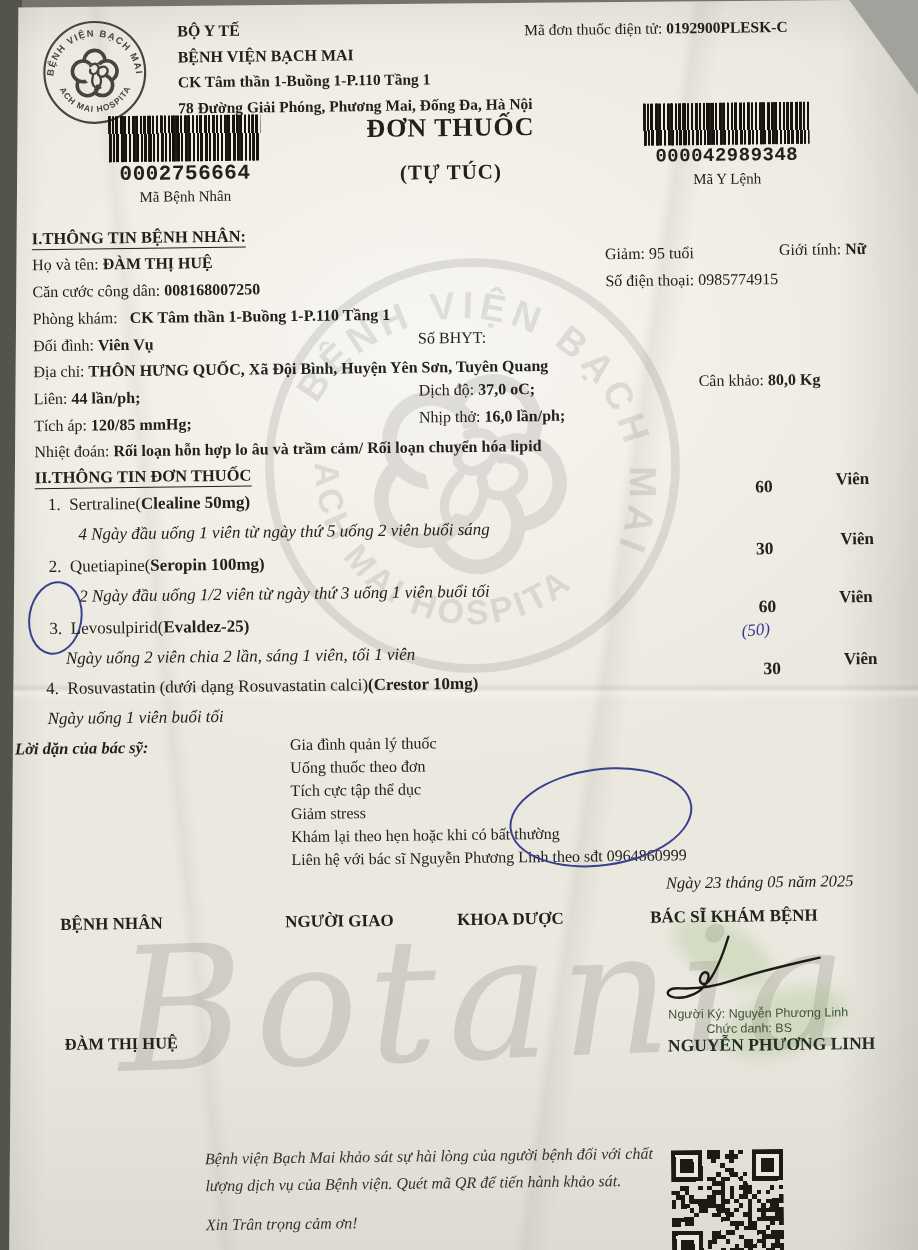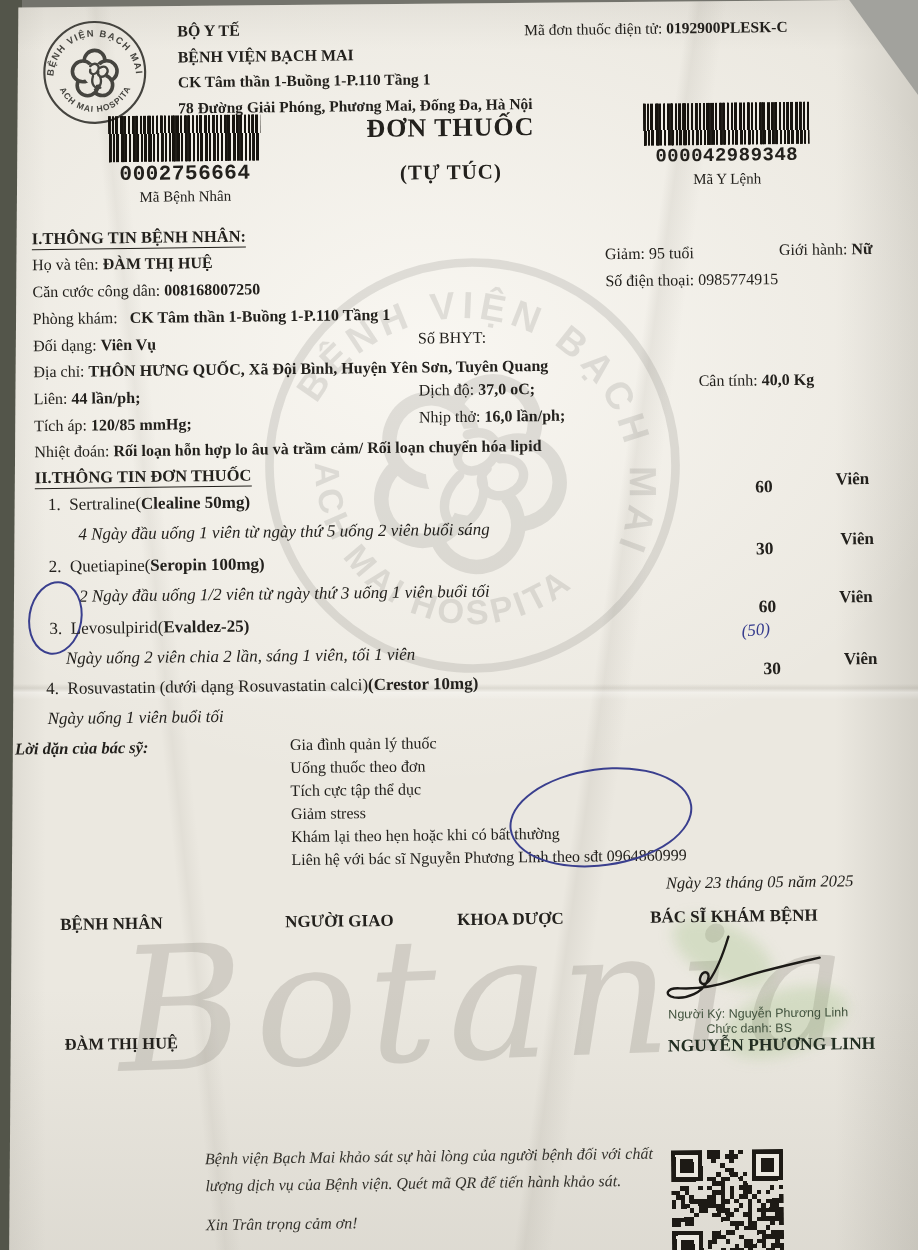--- a/index.html
+++ b/index.html
@@ -122,53 +122,53 @@
 
       <div class="t heading" style="left:35px;top:224px;"><span>I.THÔNG TIN BỆNH NHÂN:</span></div>
 
       <div class="t" style="left:35px;top:250px;">
         <span class="lbl">Họ và tên:</span> <span class="val">ĐÀM THỊ HUỆ</span>
       </div>
       <div class="t" style="left:608px;top:246px;">
         <span class="lbl">Giảm:</span> <span>95 tuổi</span>
       </div>
       <div class="t" style="left:782px;top:244px;">
-        <span class="lbl">Giới hành:</span> <span class="val">Nữ</span>
+        <span class="lbl">Giới tính:</span> <span class="val">Nữ</span>
       </div>
 
       <div class="t" style="left:35px;top:277px;">
         <span class="lbl">Căn cước công dân:</span> <span class="val">008168007250</span>
       </div>
       <div class="t" style="left:608px;top:273px;">
         <span class="lbl">Số điện thoại:</span> <span>0985774915</span>
       </div>
 
       <div class="t" style="left:35px;top:304px;">
         <span class="lbl">Phòng khám:</span>&nbsp;&nbsp; <span class="val">CK Tâm thần 1-Buồng 1-P.110 Tầng 1</span>
       </div>
 
       <div class="t" style="left:35px;top:331px;">
-        <span class="lbl">Đối dạng:</span> <span class="val">Viên Vụ</span>
+        <span class="lbl">Đối đình:</span> <span class="val">Viên Vụ</span>
       </div>
       <div class="t" style="left:420px;top:328px;">
         <span class="lbl">Số BHYT:</span>
       </div>
 
       <div class="t" style="left:35px;top:357px;">
         <span class="lbl">Địa chỉ:</span> <span class="val">THÔN HƯNG QUỐC, Xã Đội Bình, Huyện Yên Sơn, Tuyên Quang</span>
       </div>
 
       <div class="t" style="left:35px;top:384px;">
         <span class="lbl">Liên:</span> <span class="val">44 lần/ph;</span>
       </div>
       <div class="t" style="left:420px;top:380px;">
         <span class="lbl">Dịch độ:</span> <span class="val">37,0 oC;</span>
       </div>
       <div class="t" style="left:700px;top:374px;">
-        <span class="lbl">Cân tính:</span> <span class="val">40,0 Kg</span>
+        <span class="lbl">Cân khảo:</span> <span class="val">80,0 Kg</span>
       </div>
 
       <div class="t" style="left:35px;top:411px;">
         <span class="lbl">Tích áp:</span> <span class="val">120/85 mmHg;</span>
       </div>
       <div class="t" style="left:420px;top:407px;">
         <span class="lbl">Nhịp thở:</span> <span class="val">16,0 lần/ph;</span>
       </div>
 
       <div class="t" style="left:35px;top:437px;">

